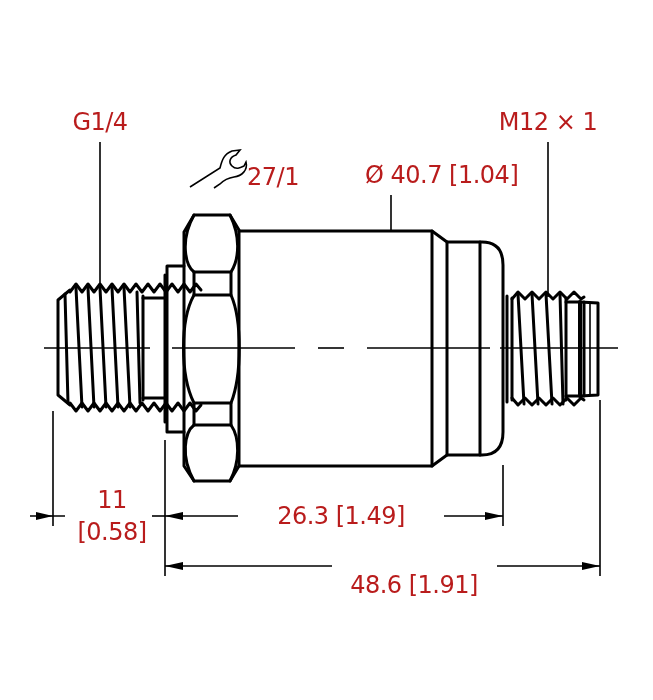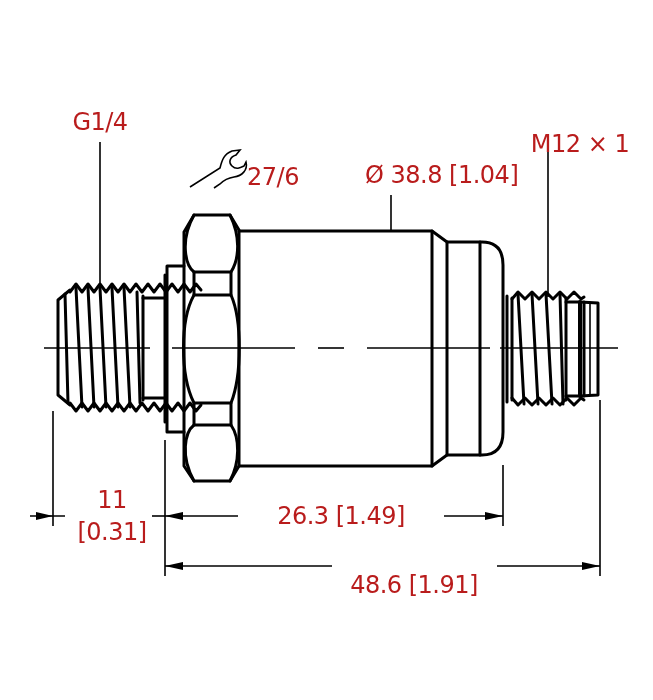--- a/index.html
+++ b/index.html
@@ -117,20 +117,20 @@
     <line class="thin" x1="497" y1="566" x2="600" y2="566"></line>
     <polygon class="arrow" points="600,566 582,562 582,570"></polygon>
   </g>
 
   <g>
     <path class="thin" style="stroke-width:1.6" d="M190,187 L220,168 C222,160 224,154 232,151 L240,150 L236,155 C230,157 228,162 232,166 C236,170 240,168 244,166 L246,162 C248,170 242,176 234,177 C228,178 224,180 220,184 L214,188"></path>
   </g>
 </svg>
 
 <div class="lbl center" style="left:100px; top:110px;">G1/4</div>
-<div class="lbl center" style="left:580px; top:110px;margin-top:22px;">M12 × 1</div>
-<div class="lbl" style="left:247px; top:165px;">27/6</div>
-<div class="lbl" style="left:365px; top:163px;">Ø 38.8 [1.04]</div>
+<div class="lbl center" style="left:548px; top:110px;">M12 × 1</div>
+<div class="lbl" style="left:247px; top:165px;">27/1</div>
+<div class="lbl" style="left:365px; top:163px;">Ø 40.7 [1.04]</div>
 
 <div class="lbl center" style="left:112px; top:488px;">11</div>
-<div class="lbl center" style="left:112px; top:520px;">[0.31]</div>
+<div class="lbl center" style="left:112px; top:520px;">[0.58]</div>
 <div class="lbl center" style="left:341px; top:504px;">26.3 [1.49]</div>
 <div class="lbl center" style="left:414px; top:554px;margin-top:19px;">48.6 [1.91]</div>
 
 </body></html>

